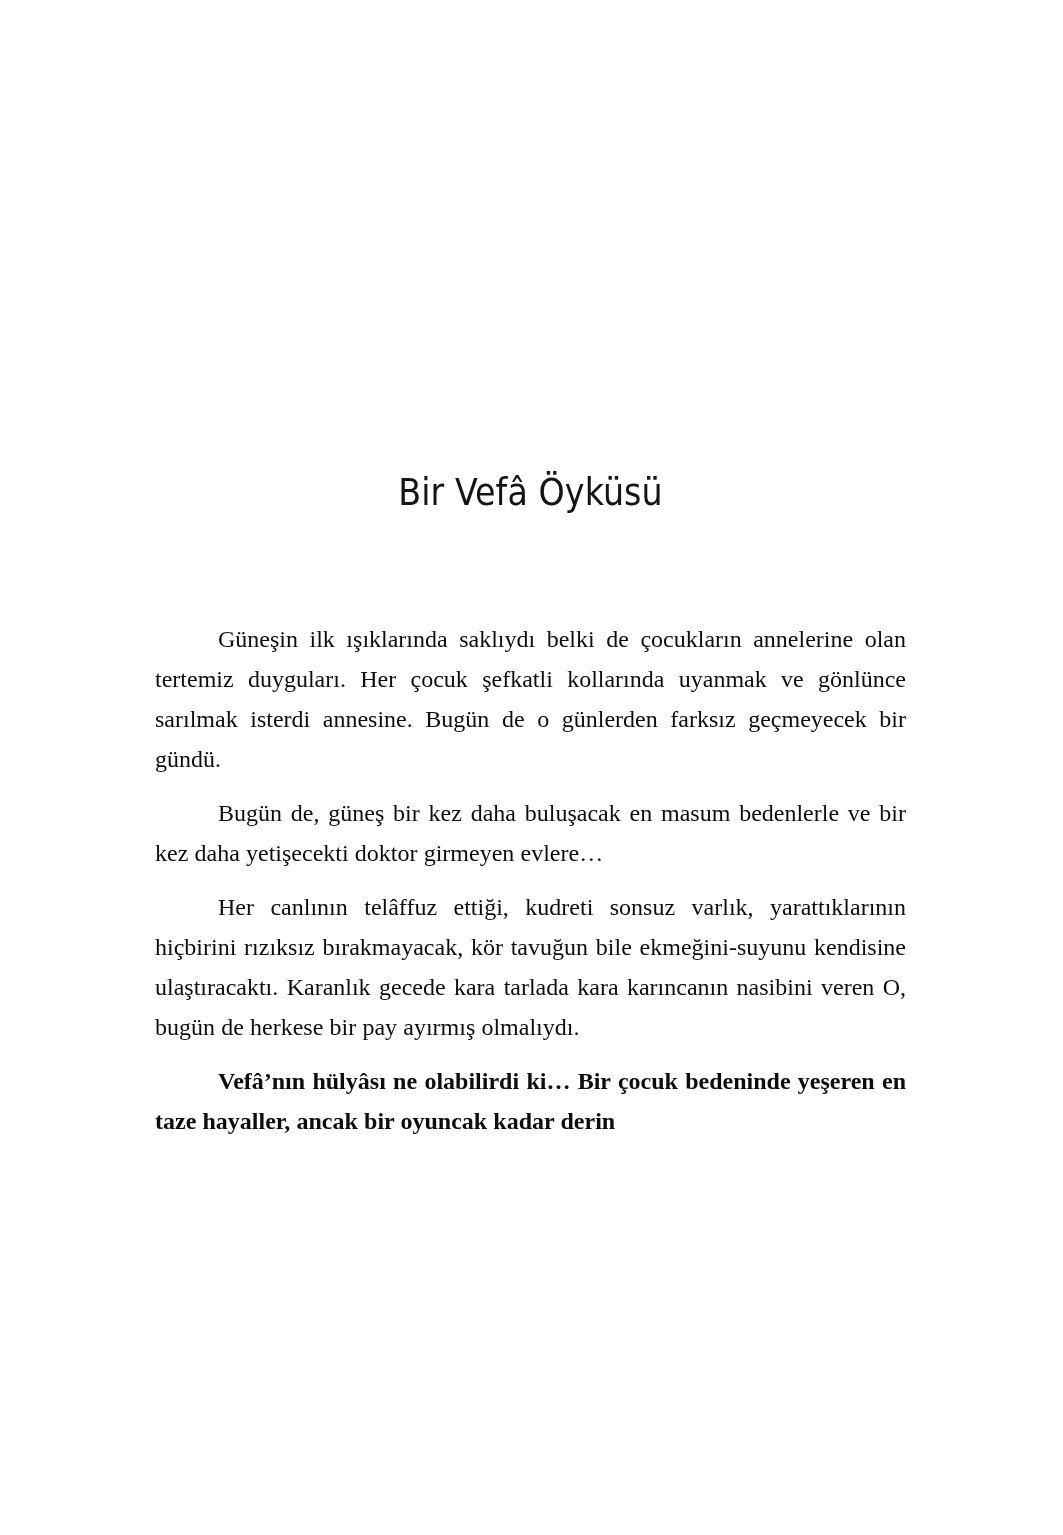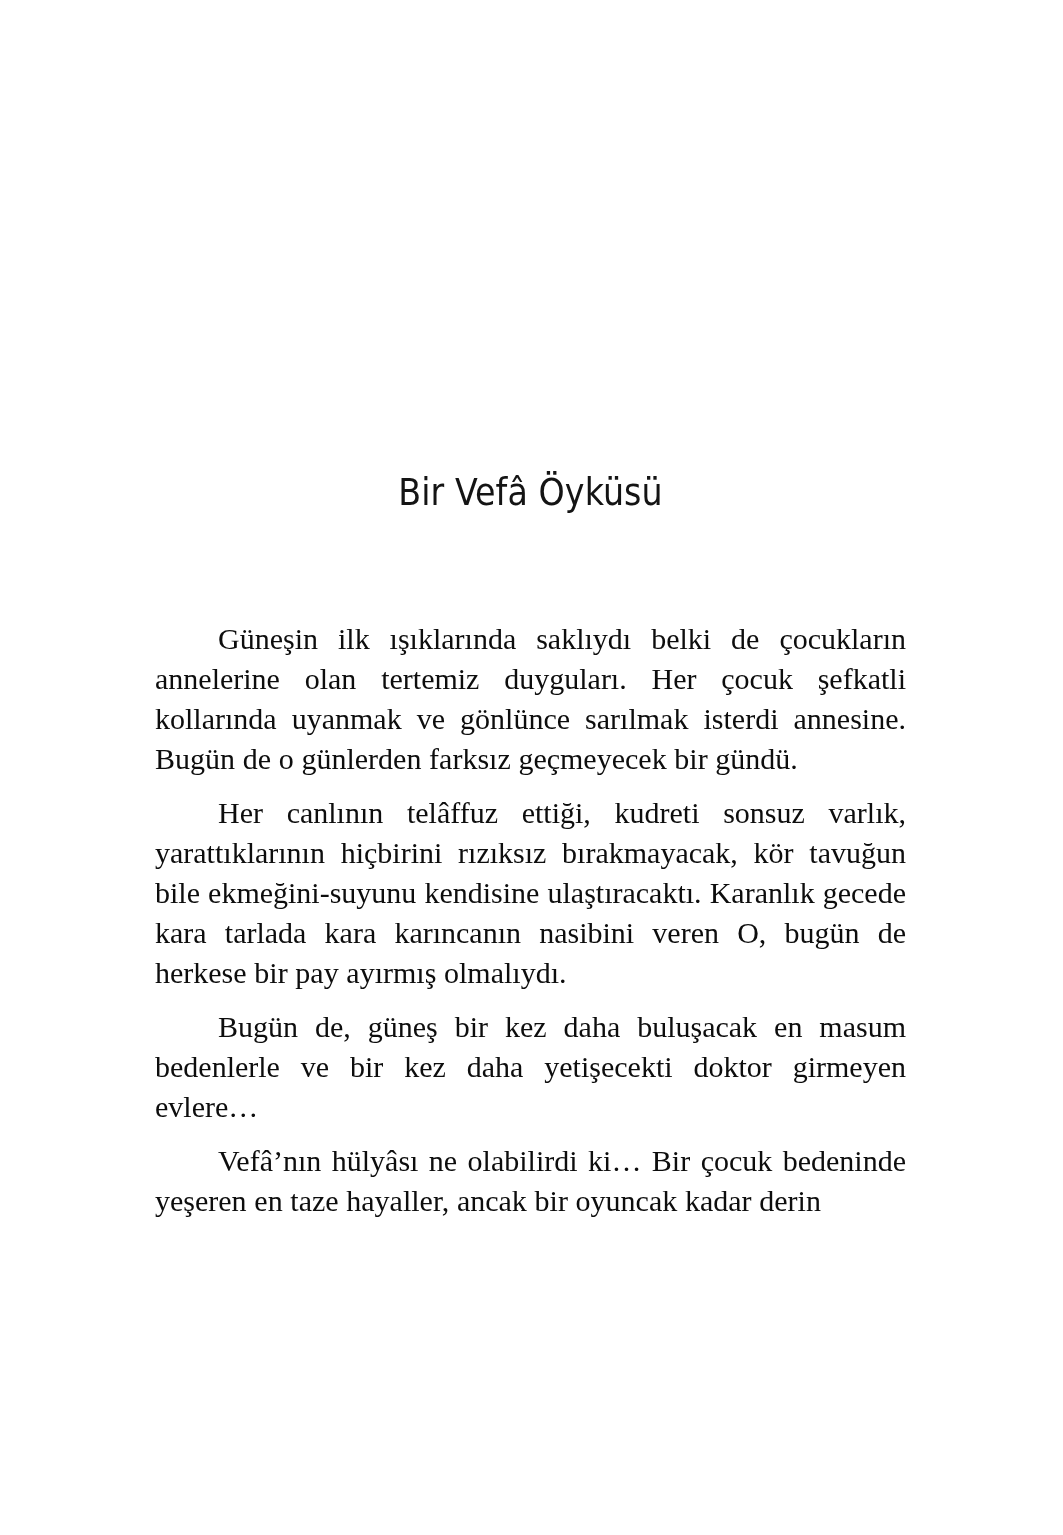--- a/index.html
+++ b/index.html
@@ -42,53 +42,54 @@
     text-align: center;
     color: #141414;
     margin: 0 0 104px 0;
     line-height: 1.15;
     white-space: nowrap;
   }
 
   
   .body-paragraph {
     font-family: "Liberation Serif", "DejaVu Serif", serif;
-    font-size: 30px;
+    font-size: 24px;
     line-height: 40px;
     color: #0d0d0d;
     text-align: justify;
     text-justify: inter-word;
     margin: 0 0 14px 0;
     text-indent: 63px;
     hyphens: manual;
     word-spacing: 0.2px;
   }
   .body-paragraph:last-child {
     margin-bottom: 0;
+    font-weight: bold;
   }
   
   .body-paragraph.is-clipped {
     max-height: 82px;
     overflow: hidden;
   }
 </style>
 </head>
 <body>
 
 <div class="page">
 
   <div class="text-column">
 
     <h1 class="chapter-title">Bir Vefâ Öyküsü</h1>
 
     <p class="body-paragraph">Güneşin ilk ışıklarında saklıydı belki de çocukların annelerine olan tertemiz duyguları. Her çocuk şefkatli kollarında uyanmak ve gönlünce sarılmak isterdi annesine. Bugün de o günlerden farksız geçmeyecek bir gündü.</p>
 
+    <p class="body-paragraph">Bugün de, güneş bir kez daha buluşacak en masum bedenlerle ve bir kez daha yetişecekti doktor girmeyen evlere…</p>
+
     <p class="body-paragraph">Her canlının telâffuz ettiği, kudreti sonsuz varlık, yarattıklarının hiçbirini rızıksız bırakmayacak, kör tavuğun bile ekmeğini-suyunu kendisine ulaştıracaktı. Karanlık gecede kara tarlada kara karıncanın nasibini veren O, bugün de herkese bir pay ayırmış olmalıydı.</p>
-
-    <p class="body-paragraph">Bugün de, güneş bir kez daha buluşacak en masum bedenlerle ve bir kez daha yetişecekti doktor girmeyen evlere…</p>
 
 
 
     <p class="body-paragraph is-clipped">Vefâ’nın hülyâsı ne olabilirdi ki… Bir çocuk bedeninde yeşeren en taze hayaller, ancak bir oyuncak kadar derin</p>
 
   </div>
 
 </div>
 
 </body></html>

